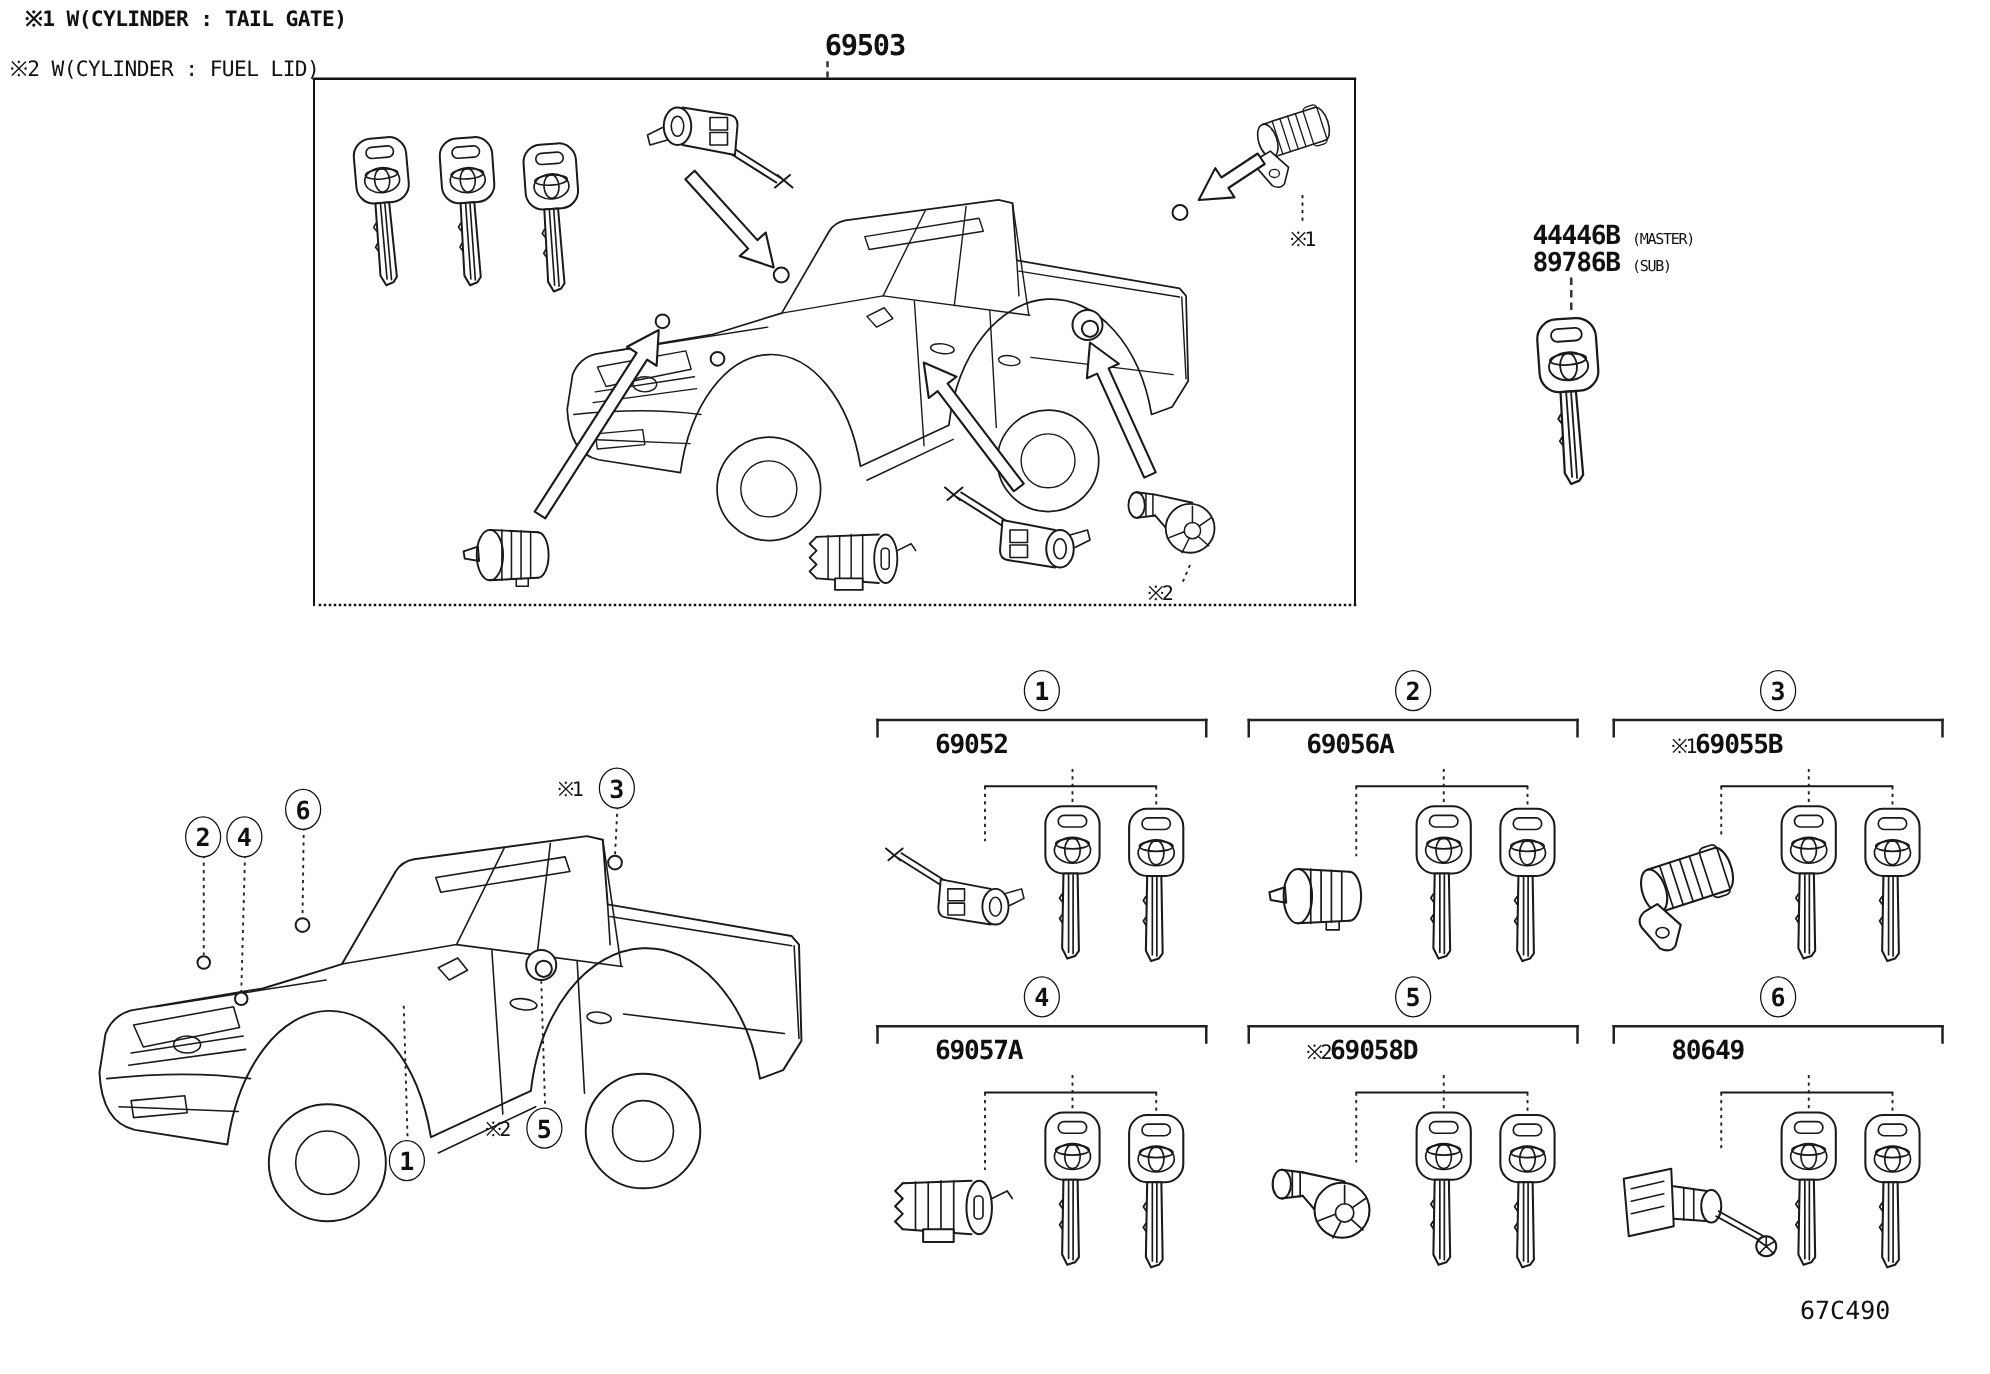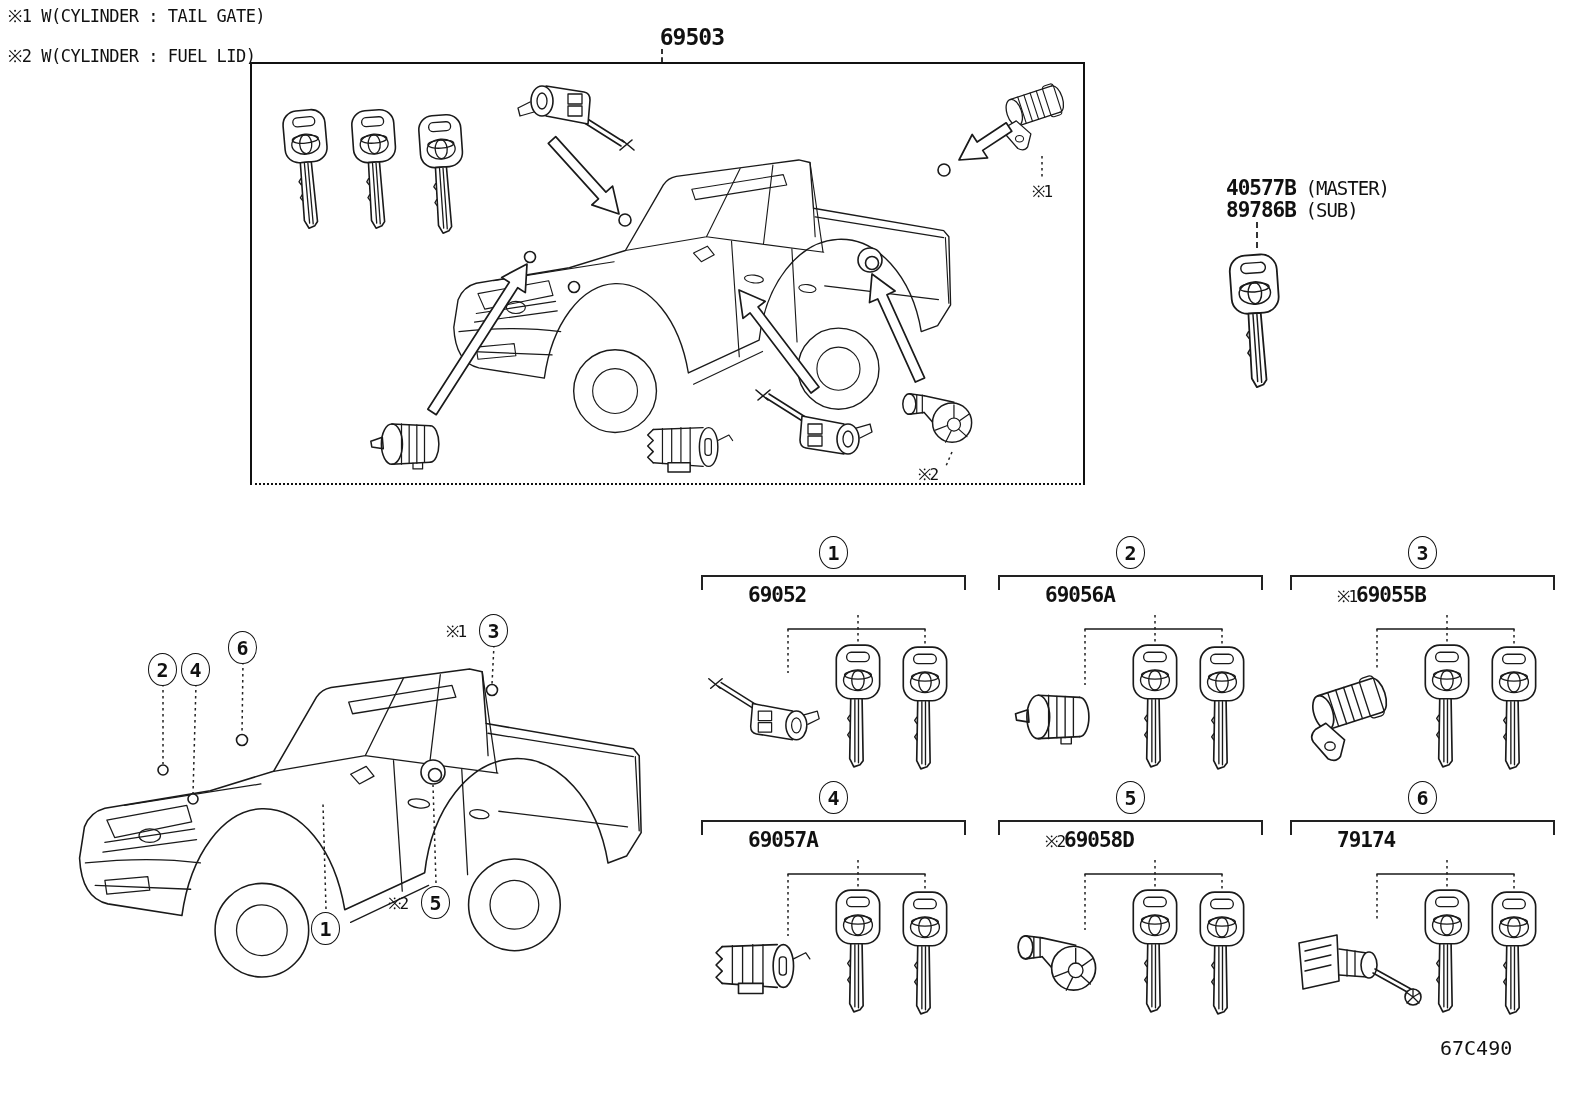--- a/index.html
+++ b/index.html
@@ -3,21 +3,21 @@
 <meta charset="utf-8">
 <style>
   html,body{margin:0;padding:0;background:#fff;}
   .page{position:relative;width:1592px;height:1099px;background:#fff;overflow:hidden;
         font-family:"DejaVu Sans Mono", monospace;color:#111;}
   .abs{position:absolute;}
   
   .note{font-size:17px;line-height:25px;letter-spacing:-0.5px;white-space:pre;}
   .pn-big{font-size:23px;font-weight:bold;letter-spacing:-1px;}
   .pn{font-size:21px;font-weight:bold;letter-spacing:-1px;}
-  .sfx{font-size:19px;font-weight:normal;letter-spacing:-1px;}
+  .sfx{font-size:12px;font-weight:normal;letter-spacing:-1px;}
   .refmark{font-size:16px;letter-spacing:-2px;}
   .code{font-size:20px;letter-spacing:0;}
   
   .circ{display:flex;align-items:center;justify-content:center;
         width:27px;height:31px;border:1.8px solid #111;border-radius:50%;
         font-size:20px;font-weight:bold;background:#fff;}
   
   .main-box{left:250px;top:62px;width:831px;height:419px;
             border:2px solid #111;border-bottom-style:dotted;}
   .leader-v{border-left:2px dashed #333;width:0;}
@@ -135,21 +135,21 @@
       <path class="thin" d="M54,29 L54,55 M62,30 L62,55"></path>
       <path class="ln" d="M80,52 L116,72 M82,48 L118,68"></path>
       <circle class="lnw" cx="120" cy="76" r="8"></circle>
       <path class="thin" d="M120,68 L120,76 M127,72 L120,76 M126,82 L120,76 M114,82 L120,76 M113,71 L120,76"></path>
     </symbol>
   </defs>
 </svg>
 
 <div class="page">
 
-  <div class="abs note" style="left:8px;top:4px;">※1 W(CYLINDER : TAIL GATE)</div>
+  <div class="abs note" style="left:20px;top:4px;font-weight:bold;">※1 W(CYLINDER : TAIL GATE)</div>
   <div class="abs note" style="left:8px;top:29px;margin-top:15px;">※2 W(CYLINDER : FUEL LID)</div>
 
   <div class="abs pn-big" style="left:600px;top:24px;width:124px;text-align:right;">69503</div>
   <div class="abs leader-v" style="left:661px;top:49px;height:13px;"></div>
 
   <div class="abs main-box">
     <svg width="831" height="419" viewBox="0 0 831 419">
 
       <use href="#truck" x="150" y="58" width="590" height="345"></use>
 
@@ -178,21 +178,21 @@
       <polygon class="arrow" points="754.2,58.8 725.1,78.0 720.2,70.5 707,96 735.6,93.9 730.7,86.4 759.8,67.2"></polygon>
 
       <path class="dash" d="M790,92 L790,114"></path>
       <path class="dash" d="M700,388 L694,402"></path>
     </svg>
     <span class="abs refmark" style="left:780px;top:116px;">※1</span>
     <span class="abs refmark" style="left:666px;top:399px;">※2</span>
   </div>
 
   <div class="abs" style="left:1226px;top:176px;white-space:nowrap;">
-    <span class="pn">40577B</span>
+    <span class="pn">44446B</span>
     <span class="sfx">(MASTER)</span>
   </div>
   <div class="abs" style="left:1226px;top:198px;white-space:nowrap;">
     <span class="pn">89786B</span>
     <span class="sfx">(SUB)</span>
   </div>
   <div class="abs leader-v" style="left:1256px;top:222px;height:26px;"></div>
   <svg class="abs" style="left:1222px;top:248px;" width="80" height="150" viewBox="0 0 80 150">
     <use href="#key" x="8" y="4" width="56" height="140" transform="rotate(-4 36 74)"></use>
   </svg>
@@ -285,21 +285,21 @@
       <path class="ln" d="M88,14 L225,14"></path>
       <use href="#cyl-fuellid" x="18" y="68" width="90" height="70"></use>
       <use href="#key" x="133" y="28" width="52" height="128"></use>
       <use href="#key" x="200" y="30" width="52" height="128"></use>
     </svg>
   </div>
 
   <div class="abs panel" style="left:1289px;top:775px;">
     <div class="circ pcirc">6</div>
     <div class="bracket"></div>
-    <div class="pnum"><span class="refmark"></span><span class="pn">79174</span></div>
+    <div class="pnum"><span class="refmark"></span><span class="pn">80649</span></div>
     <svg class="part-art" width="267" height="170" viewBox="0 0 267 170">
       <path class="dash" d="M158,0 L158,40 M88,14 L88,62 M225,14 L225,52"></path>
       <path class="ln" d="M88,14 L225,14"></path>
       <use href="#cyl-doorlatch" x="4" y="60" width="140" height="94"></use>
       <use href="#key" x="133" y="28" width="52" height="128"></use>
       <use href="#key" x="200" y="30" width="52" height="128"></use>
     </svg>
   </div>
 
   <div class="abs code" style="left:1440px;top:1036px;width:140px;text-align:left;">67C490</div>

